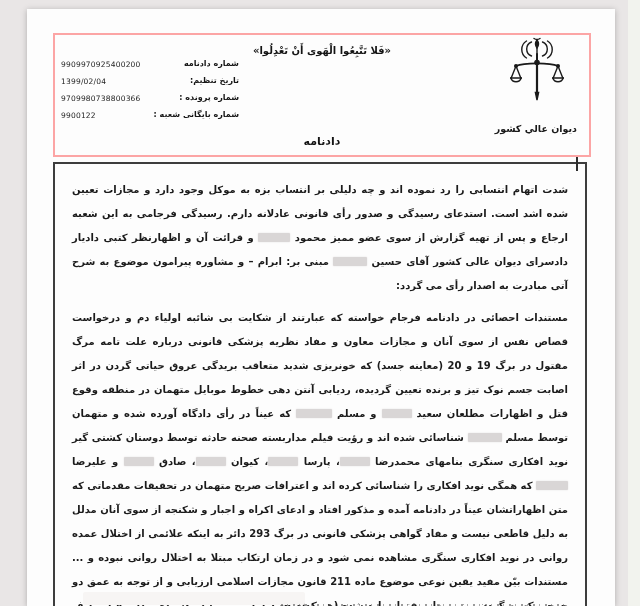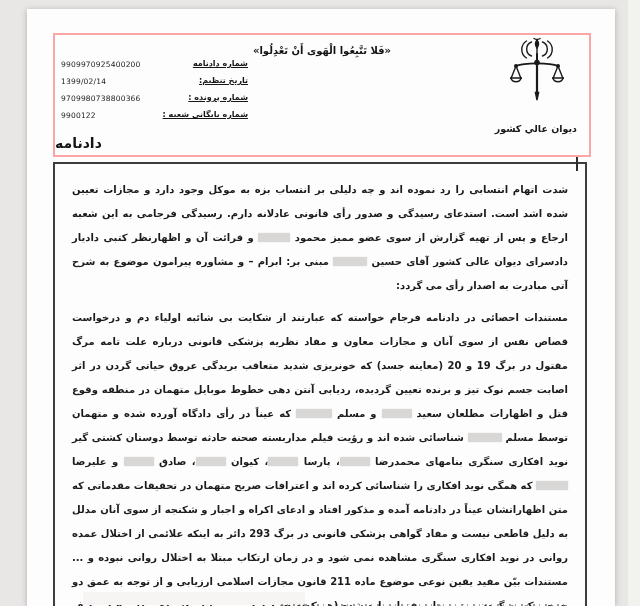--- a/index.html
+++ b/index.html
@@ -9,28 +9,28 @@
   .edge-strip{position:absolute;top:0;right:0;width:12px;height:606px;background:#f2f3ee;}
   .page{position:absolute;left:27px;top:9px;width:588px;height:597px;background:#fdfdfd;
         box-shadow:0 1px 6px rgba(0,0,0,.25);overflow:hidden;}
   
   .header-box{position:absolute;left:26px;top:24px;width:534px;height:120px;
               border:2px solid #fca5a5;background:#fdfdfd;}
   .quote{position:absolute;top:10px;left:0;width:100%;text-align:center;
          font-size:10px;font-weight:bold;color:#141414;direction:rtl;}
   .branch-title{position:absolute;top:64px;left:0;width:100%;text-align:center;
                 font-size:11px;font-weight:bold;color:#141414;direction:rtl;}
-  .doc-title{position:absolute;top:100px;left:0;width:100%;text-align:left;
-             font-size:14px;font-weight:bold;color:#141414;direction:rtl;}
+  .doc-title{position:absolute;top:100px;left:0;width:100%;text-align:center;
+             font-size:11px;font-weight:bold;color:#141414;direction:rtl;}
   .court-under-emblem{position:absolute;top:88px;left:412px;width:110px;
                       font-size:9.5px;font-weight:bold;color:#1a1a1a;direction:rtl;}
   .emblem{position:absolute;left:455px;top:2px;width:54px;height:82px;}
   .fields{position:absolute;left:6px;top:22px;width:190px;direction:rtl;}
   .field-row{position:relative;height:17px;}
-  .f-label{position:absolute;right:3px;top:2px;font-size:8px;font-weight:bold;color:#161616;white-space:nowrap;text-decoration:underline;}
+  .f-label{position:absolute;right:12px;top:2px;font-size:8px;font-weight:bold;color:#161616;white-space:nowrap;}
   .f-value{position:absolute;left:0;top:3px;font-size:7.5px;color:#242424;direction:ltr;
            letter-spacing:.2px;white-space:nowrap;}
   
   .body-box{position:absolute;left:26px;top:153px;width:534px;height:460px;
             border:2px solid #3d3d3d;background:#fdfdfd;box-sizing:border-box;
             padding:6px 9px 0 9px;direction:rtl;}
   .para{font-size:10px;font-weight:bold;color:#1b1b1b;line-height:24px;
         text-align:justify;margin:8px;}
   .ruling-heading{text-align:center;font-size:10.5px;font-weight:bold;color:#141414;
                   margin:7px 0 6px 0;}
@@ -92,21 +92,21 @@
 
       <div class="court-under-emblem">ديوان عالي كشور</div>
 
       <div class="fields">
         <div class="field-row">
           <span class="f-label">شماره دادنامه</span>
           <span class="f-value">9909970925400200</span>
         </div>
         <div class="field-row">
           <span class="f-label">تاریخ تنظیم:</span>
-          <span class="f-value">1399/02/14</span>
+          <span class="f-value">1399/02/04</span>
         </div>
         <div class="field-row">
           <span class="f-label">شماره پرونده :</span>
           <span class="f-value">9709980738800366</span>
         </div>
         <div class="field-row">
           <span class="f-label">شماره بایگانی شعبه :</span>
           <span class="f-value">9900122</span>
         </div>
       </div>

